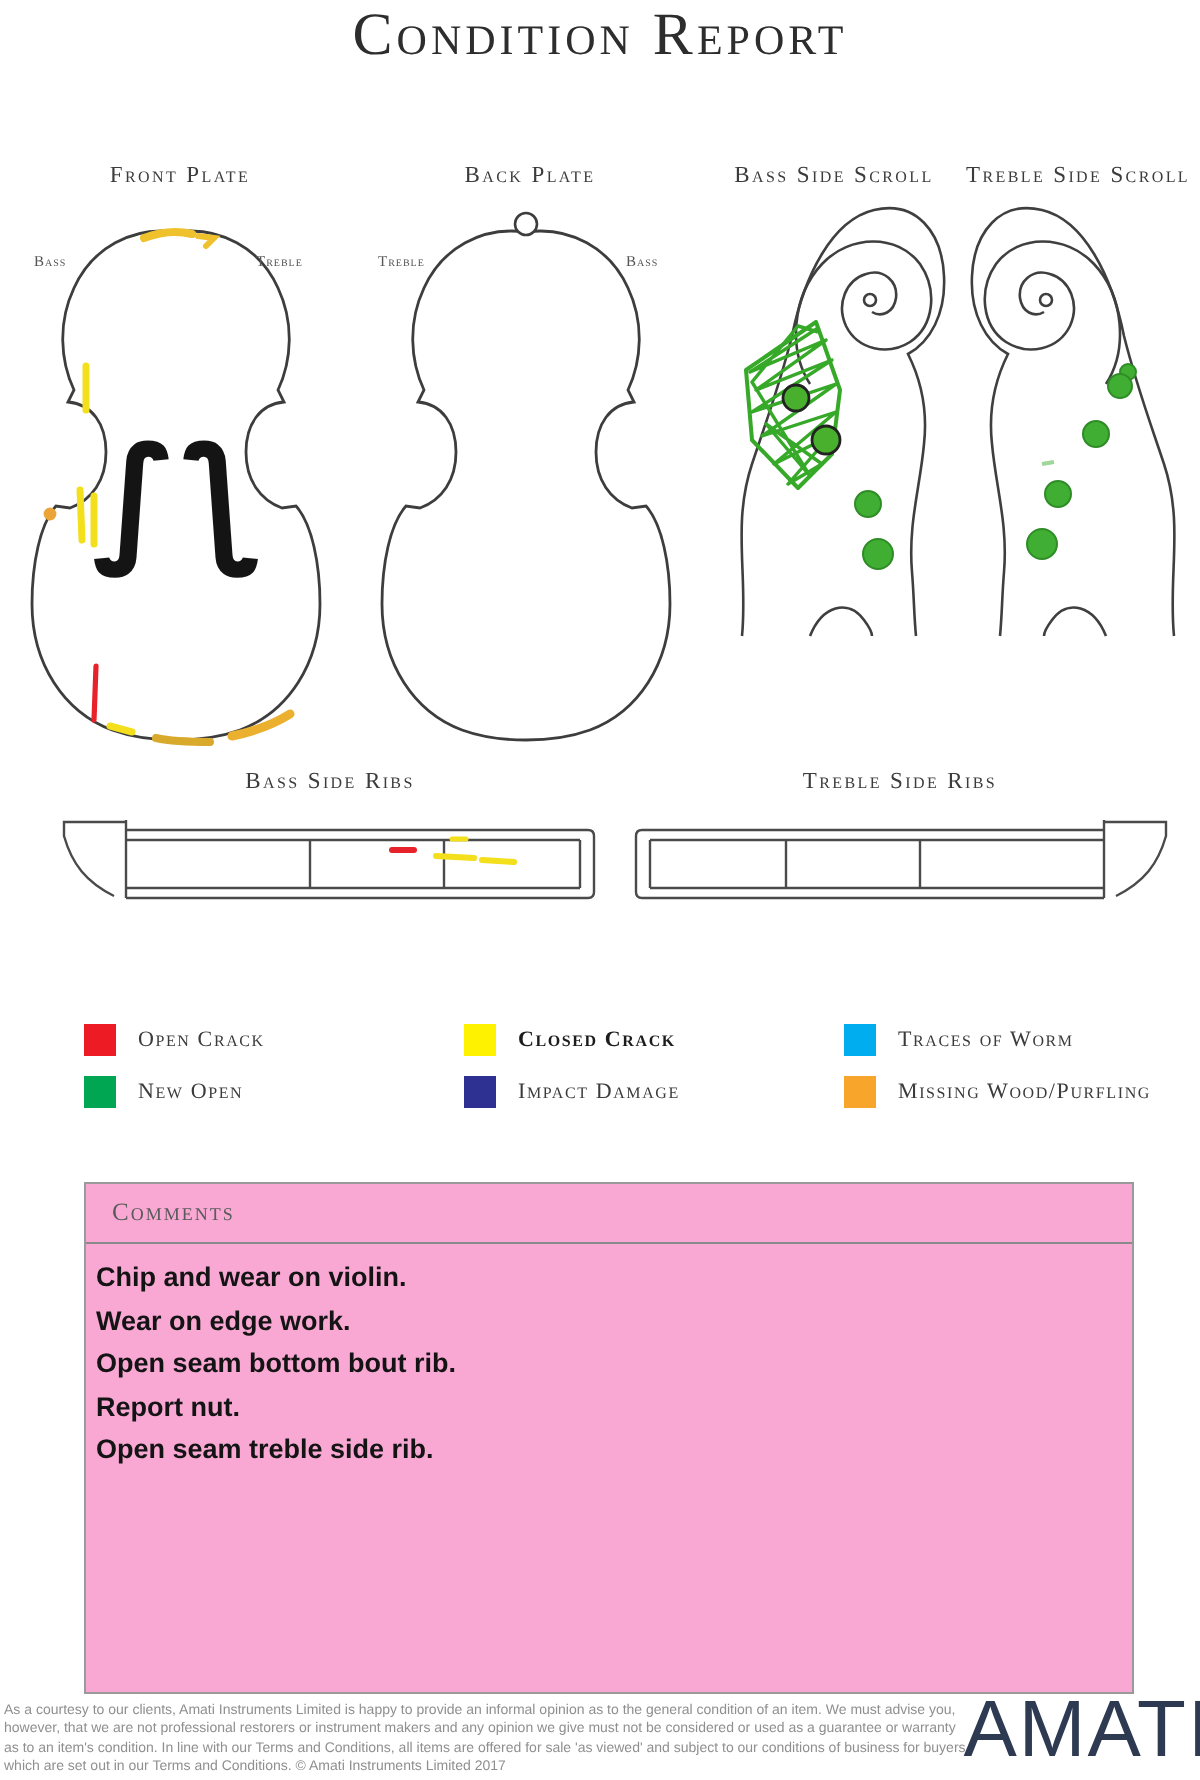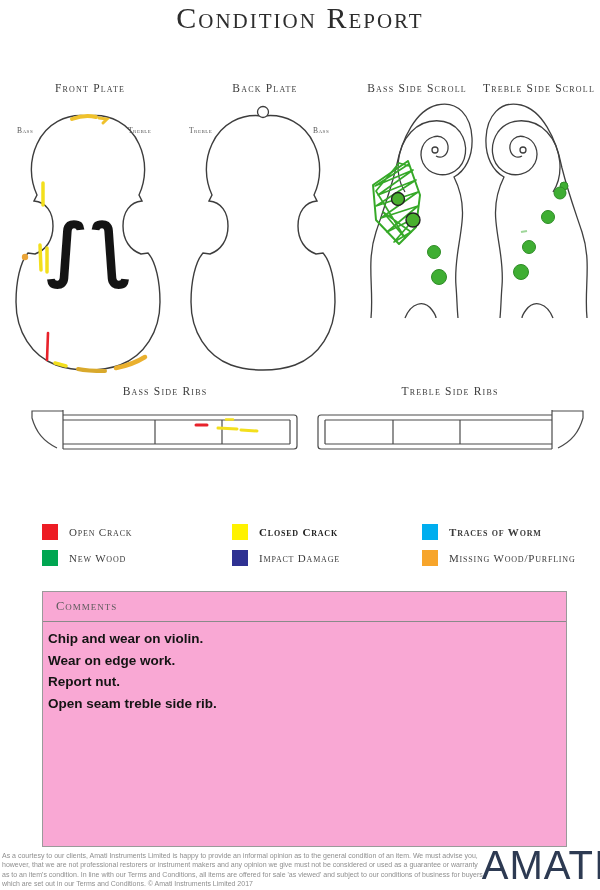--- a/index.html
+++ b/index.html
@@ -8,21 +8,21 @@
   #title{position:absolute;top:1px;left:0;width:600px;text-align:center;
          font-size:30px;letter-spacing:2px;color:#2d2d2d;font-variant:small-caps;}
   .diagram-heading{position:absolute;text-align:center;font-size:11.5px;letter-spacing:1.2px;
          color:#3c3c3c;font-variant:small-caps;}
   .ribs-heading{position:absolute;text-align:center;font-size:11.5px;letter-spacing:1.2px;
          color:#3c3c3c;font-variant:small-caps;}
   svg{position:absolute;}
   svg text.plate-label{font-family:"Liberation Serif",serif;font-variant:small-caps;
          font-size:7.5px;fill:#555;letter-spacing:.5px;}
   .fhole{font-family:"DejaVu Sans",sans-serif;font-weight:bold;font-size:70px;fill:#141414;}
-  .legend-item{position:absolute;display:flex;align-items:center;height:17px;margin-top:12px;}
+  .legend-item{position:absolute;display:flex;align-items:center;height:17px;}
   .legend-swatch{width:16px;height:16px;flex:0 0 16px;}
   .legend-label{margin-left:11px;font-size:11px;letter-spacing:.8px;color:#3b3b3b;
          font-variant:small-caps;white-space:nowrap;}
   .legend-label.strong{font-weight:bold;color:#1c1c1c;}
   #comments-box{position:absolute;left:42px;top:591px;width:525px;height:256px;
          border:1.5px solid #9a9a9a;box-sizing:border-box;background:#f9a8d4;}
   #comments-header{height:29px;border-bottom:1px solid #8a8a8a;display:flex;align-items:center;
          padding-left:13px;}
   #comments-header .hd{font-size:12.5px;letter-spacing:1px;color:#5a5a5a;font-variant:small-caps;}
   #comments-body{padding:6px 8px 0 5px;font-family:"Liberation Sans",sans-serif;
@@ -155,45 +155,46 @@
 
   <div>
     <div class="legend-item" style="left:42px;top:511px;">
       <span class="legend-swatch" style="background: rgb(237, 28, 36);"></span>
       <span class="legend-label">Open Crack</span>
     </div>
     <div class="legend-item" style="left:232px;top:511px;">
       <span class="legend-swatch" style="background: rgb(255, 242, 0);"></span>
       <span class="legend-label strong">Closed Crack</span>
     </div>
-    <div class="legend-item" style="left:422px;top:511px;font-weight:bold;">
+    <div class="legend-item" style="left:422px;top:511px;">
       <span class="legend-swatch" style="background: rgb(0, 174, 239);"></span>
       <span class="legend-label">Traces of Worm</span>
     </div>
     <div class="legend-item" style="left:42px;top:537px;">
       <span class="legend-swatch" style="background: rgb(0, 166, 81);"></span>
-      <span class="legend-label">New Wood</span>
+      <span class="legend-label">New Open</span>
     </div>
     <div class="legend-item" style="left:232px;top:537px;">
       <span class="legend-swatch" style="background: rgb(46, 49, 146);"></span>
       <span class="legend-label">Impact Damage</span>
     </div>
     <div class="legend-item" style="left:422px;top:537px;">
       <span class="legend-swatch" style="background: rgb(247, 165, 43);"></span>
       <span class="legend-label">Missing Wood/Purfling</span>
     </div>
   </div>
 
   <div id="comments-box">
     <div id="comments-header">
       <span class="hd">Comments</span>
     </div>
     <div id="comments-body">
       <div>Chip and wear on violin.</div>
       <div>Wear on edge work.</div>
+      <div>Open seam bottom bout rib.</div>
       <div>Report nut.</div>
       <div>Open seam treble side rib.</div>
     </div>
   </div>
 
   <div id="footer-text">As a courtesy to our clients, Amati Instruments Limited is happy to provide an informal opinion as to the general condition of an item. We must advise you, however, that we are not professional restorers or instrument makers and any opinion we give must not be considered or used as a guarantee or warranty as to an item's condition. In line with our Terms and Conditions, all items are offered for sale 'as viewed' and subject to our conditions of business for buyers which are set out in our Terms and Conditions. © Amati Instruments Limited 2017</div>
   <div id="logo">AMATI</div>
 
 </div>
 

